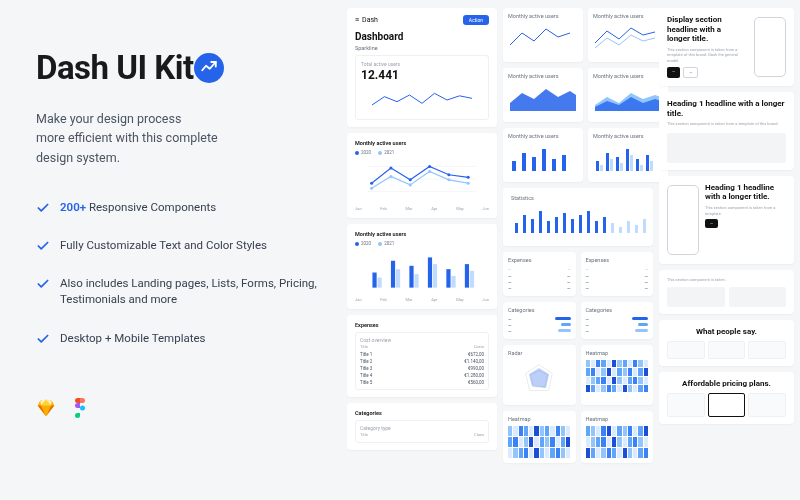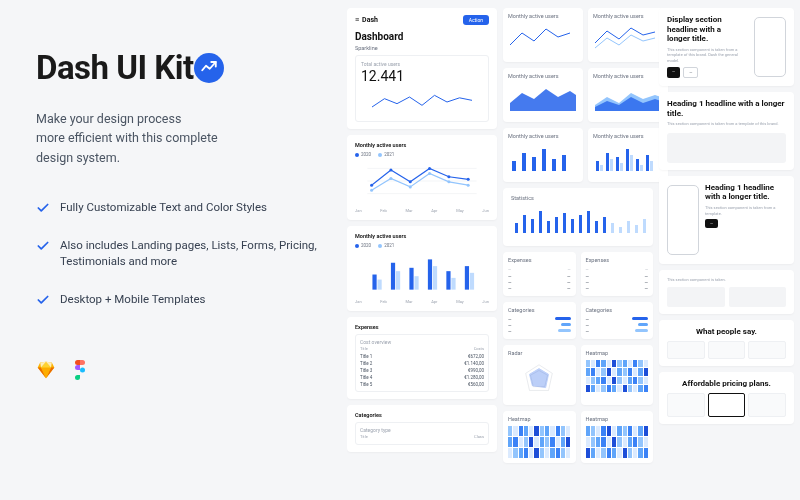--- a/index.html
+++ b/index.html
@@ -18,26 +18,26 @@
 .feat-text{font-size:11.5px;color:#374151;line-height:1.4}
 .feat-count{color:#2563eb;font-weight:600}
 .tool-icons{display:flex;gap:14px;align-items:center}
 .ticon{width:20px;height:20px}
 
 .right{flex:1;display:flex;gap:6px;padding:8px 6px 0 0;overflow:hidden}
 .col{display:flex;flex-direction:column;gap:6px;width:150px}
 .col:last-child{width:135px}
 .card{background:#fff;border-radius:4px;padding:7px 8px;box-shadow:0 1px 2px rgba(0,0,0,0.04)}
 .card-head{display:flex;justify-content:space-between;align-items:center;margin-bottom:6px}
-.brand{font-size:7px;font-weight:700;color:#111}
+.brand{font-size:7px;font-weight:400;color:#111}
 .btn{font-size:5px;background:#2563eb;color:#fff;padding:2px 6px;border-radius:3px}
 .h1{font-size:10px;font-weight:700;color:#111;margin-bottom:3px}
 .lbl{font-size:5.5px;color:#6b7280;margin-bottom:4px}
 .stat{font-size:5px;color:#9ca3af;margin-bottom:1px}
-.num{font-size:14px;font-weight:400;color:#111;margin-bottom:8px}
+.num{font-size:12px;font-weight:700;color:#111;margin-bottom:8px}
 .spark{height:20px;width:100%}
 .legend{display:flex;gap:7px;margin-bottom:3px}
 .leg{font-size:4.5px;color:#6b7280;display:flex;align-items:center;gap:2px}
 .leg::before{content:"";width:4px;height:4px;border-radius:50%;background:#2563eb}
 .leg.l2::before{background:#93c5fd}
 .chart{height:42px;width:100%}
 .chart-sm{height:30px}
 .axis{display:flex;justify-content:space-between;margin-top:2px}
 .axis span{font-size:4px;color:#9ca3af}
 .table{display:flex;flex-direction:column;gap:2px}
@@ -68,20 +68,26 @@
         <svg viewBox="0 0 24 24" fill="none" stroke="#fff" stroke-width="2.5" stroke-linecap="round" stroke-linejoin="round">
             <polyline points="3,15 8,9 13,13 21,4"></polyline>
             <polyline points="15,4 21,4 21,10"></polyline>
           </svg>
       </div>
     </div>
     <div class="tagline" style="white-space:pre-line">Make your design process
 more efficient with this complete
 design system.</div>
     <div class="features">
+      <div class="feat">
+        <span class="check"><svg viewBox="0 0 24 24" fill="none" stroke="#2563eb" stroke-width="3" stroke-linecap="round" stroke-linejoin="round">
+              <polyline points="4,12 9,17 20,6"></polyline>
+            </svg></span>
+        <span class="feat-text"><span class="feat-count">200+</span><span> Responsive Components</span></span>
+      </div>
       <div class="feat">
         <span class="check"><svg viewBox="0 0 24 24" fill="none" stroke="#2563eb" stroke-width="3" stroke-linecap="round" stroke-linejoin="round">
               <polyline points="4,12 9,17 20,6"></polyline>
             </svg></span>
         <span class="feat-text">Fully Customizable Text and Color Styles</span>
       </div>
       <div class="feat">
         <span class="check"><svg viewBox="0 0 24 24" fill="none" stroke="#2563eb" stroke-width="3" stroke-linecap="round" stroke-linejoin="round">
               <polyline points="4,12 9,17 20,6"></polyline>
             </svg></span>

